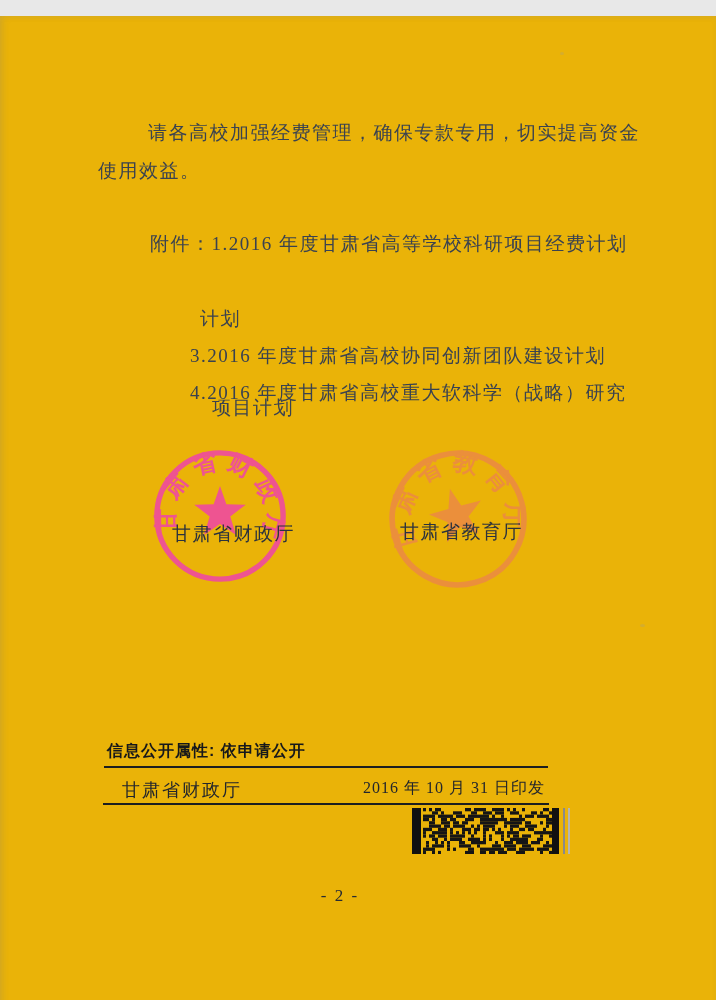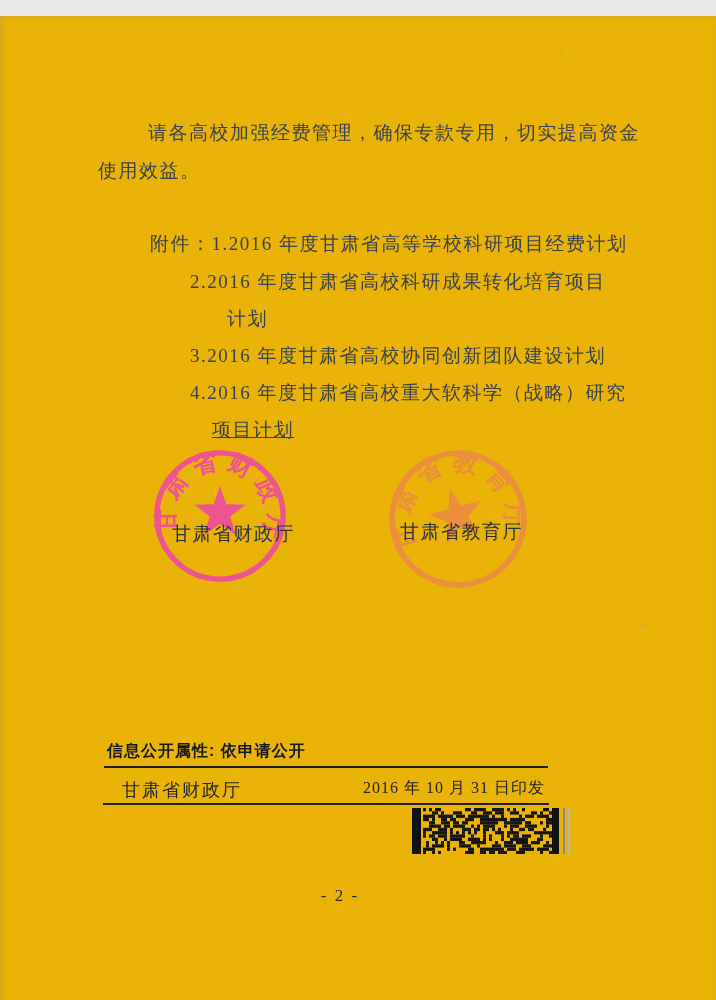--- a/index.html
+++ b/index.html
@@ -11,24 +11,24 @@
     overflow:hidden;
     font-family:"Liberation Serif","DejaVu Serif",serif;
     color:#3a4250;
     box-shadow:inset 3px 0 6px rgba(120,120,125,.18), inset 0 2px 4px rgba(160,160,160,.08);
   }
   .tx{position:absolute;white-space:nowrap;font-size:19px;letter-spacing:1.5px;}
   .body-l1{left:148px;top:104px;}
   .body-l2{left:98px;top:142px;text-align:right;}
   .att0{left:150px;top:215px;}
   .att1{left:190px;top:253px;}
-  .att2{left:227px;top:290px;}
+  .att2{left:200px;top:290px;}
   .att3{left:190px;top:327px;}
   .att4{left:190px;top:364px;}
-  .att5{left:212px;top:401px;text-decoration:underline;}
+  .att5{left:212px;top:379px;}
   .sig{color:#2b323e;}
   .sig-left{left:172px;top:505px;}
   .sig-right{left:400px;top:503px;}
   .sig-date{left:374px;top:545px;letter-spacing:2px;}
   .seal{position:absolute;}
   .seal-left{left:150px;top:430px;width:140px;height:140px;opacity:.88;}
   .seal-right{left:385px;top:430px;width:146px;height:146px;opacity:.33;transform:rotate(-15deg);}
   .seal-ring{fill:none;stroke-width:5.5;}
   .seal-text{font-family:"Liberation Serif","DejaVu Serif",serif;font-size:24px;font-weight:bold;letter-spacing:8px;}
   .f-disclosure{position:absolute;left:107px;top:725px;font-family:"Liberation Sans","DejaVu Sans",sans-serif;
@@ -44,21 +44,20 @@
 </style>
 </head>
 <body>
 
 <div class="page">
 
   <div class="tx body-l1">请各高校加强经费管理，确保专款专用，切实提高资金</div>
   <div class="tx body-l2">使用效益。</div>
 
   <div class="tx att0"><span>附件：</span><span>1.2016 年度甘肃省高等学校科研项目经费计划</span></div>
-  <div class="tx att1">2.2016 年度甘肃省高校科研成果转化培育项目</div>
   <div class="tx att2">计划</div>
   <div class="tx att3">3.2016 年度甘肃省高校协同创新团队建设计划</div>
   <div class="tx att4">4.2016 年度甘肃省高校重大软科学（战略）研究</div>
   <div class="tx att5">项目计划</div>
 
   <svg class="seal seal-left" viewBox="-71 -71 142 142">
     <circle class="seal-ring" cx="0" cy="0" r="64" stroke="#ef47a4"></circle>
     <polygon transform="translate(0,-3) scale(1.1)" points="0,-25 5.88,-8.09 23.78,-7.73 9.51,3.09 14.7,20.23 0,10 -14.7,20.23 -9.51,3.09 -23.78,-7.73 -5.88,-8.09" fill="#ef47a4"></polygon>
     <path id="sealArcL" d="M -42.6,19.9 A 47,47 0 1 1 42.6,19.9" fill="none"></path>
     <text class="seal-text" fill="#ef47a4"><textPath href="#sealArcL" startOffset="4">甘肃省财政厅</textPath></text>

